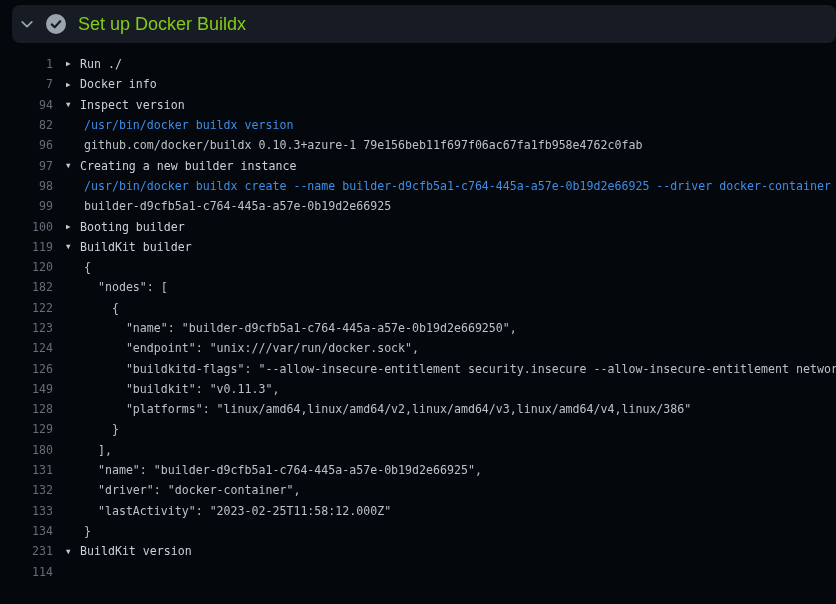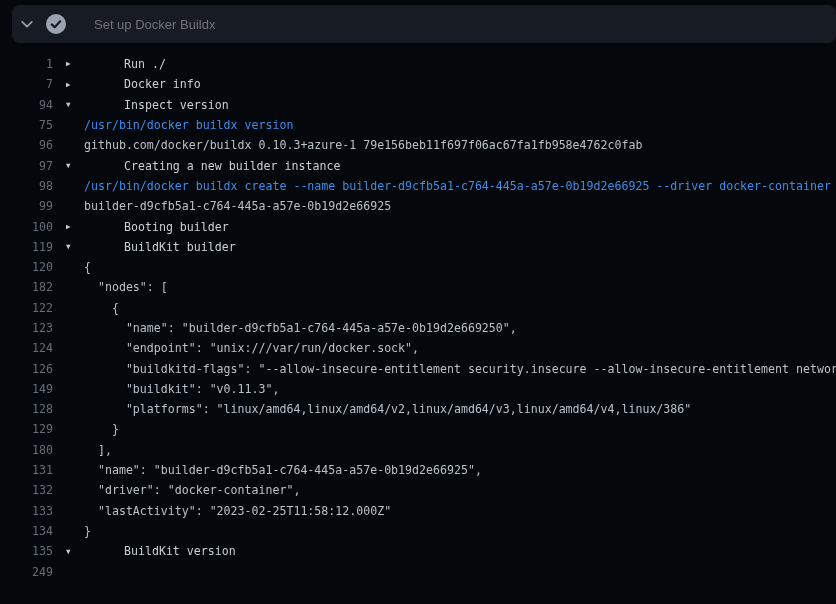--- a/index.html
+++ b/index.html
@@ -26,24 +26,24 @@
     color: #99a2ab;
     flex: none;
   }
   .status-circle {
     width: 20px; height: 20px;
     margin-left: 4px;
     flex: none;
   }
   .step-title {
     font-family: "Liberation Sans", "DejaVu Sans", sans-serif;
-    font-size: 13px;
+    font-size: 18px;
     font-weight: 500;
-    color: #737373;
-    margin-left: 28px;
+    color: #84cc16;
+    margin-left: 12px;
     white-space: nowrap;
   }
 
   
   .log-area {
     position: absolute;
     left: 0; right: 0; top: 54px; bottom: 0;
     overflow: hidden;
   }
   .row {
@@ -67,21 +67,21 @@
     align-items: center;
     white-space: pre;
   }
   .row .arrow {
     flex: none;
     width: 14px;
     font-size: 7.5px;
     color: #c2cad2;
     line-height: 1;
   }
-  .row.group-collapsed .txt, .row.group-expanded .txt { color: #c9d1d8; margin-left: 44px; }
+  .row.group-collapsed .txt, .row.group-expanded .txt { color: #c9d1d8; }
   .row.group-collapsed .content, .row.group-expanded .content { cursor: pointer; }
   .row.text .txt, .row.command .txt { padding-left: 18px; }
   .row.text .txt { color: #b9c2ca; }
   .row.command .txt { color: #3e8de8; }
 </style>
 </head>
 <body>
 
 <div class="step-header">
   <span class="chev">
@@ -93,36 +93,36 @@
     <circle cx="10" cy="10" r="10" fill="#9ba4ae"></circle>
     <path d="M5.8 10.4 L8.7 13.2 L14.2 7.2" stroke="#171c24" stroke-width="2.2" fill="none" stroke-linecap="round" stroke-linejoin="round"></path>
   </svg>
   <span class="step-title">Set up Docker Buildx</span>
 </div>
 
 <div class="log-area">
     <div class="row group-collapsed"><span class="num">1</span><span class="content"><span class="arrow">▶</span><span class="txt">Run ./</span></span></div>
     <div class="row group-collapsed"><span class="num">7</span><span class="content"><span class="arrow">▶</span><span class="txt">Docker info</span></span></div>
     <div class="row group-expanded"><span class="num">94</span><span class="content"><span class="arrow">▼</span><span class="txt">Inspect version</span></span></div>
-    <div class="row command"><span class="num">75</span><span class="content"><span class="txt">/usr/bin/docker buildx version</span></span></div>
+    <div class="row command"><span class="num">82</span><span class="content"><span class="txt">/usr/bin/docker buildx version</span></span></div>
     <div class="row text"><span class="num">96</span><span class="content"><span class="txt">github.com/docker/buildx 0.10.3+azure-1 79e156beb11f697f06ac67fa1fb958e4762c0fab</span></span></div>
     <div class="row group-expanded"><span class="num">97</span><span class="content"><span class="arrow">▼</span><span class="txt">Creating a new builder instance</span></span></div>
     <div class="row command"><span class="num">98</span><span class="content"><span class="txt">/usr/bin/docker buildx create --name builder-d9cfb5a1-c764-445a-a57e-0b19d2e66925 --driver docker-container</span></span></div>
     <div class="row text"><span class="num">99</span><span class="content"><span class="txt">builder-d9cfb5a1-c764-445a-a57e-0b19d2e66925</span></span></div>
     <div class="row group-collapsed"><span class="num">100</span><span class="content"><span class="arrow">▶</span><span class="txt">Booting builder</span></span></div>
     <div class="row group-expanded"><span class="num">119</span><span class="content"><span class="arrow">▼</span><span class="txt">BuildKit builder</span></span></div>
     <div class="row text"><span class="num">120</span><span class="content"><span class="txt">{</span></span></div>
     <div class="row text"><span class="num">182</span><span class="content"><span class="txt">  "nodes": [</span></span></div>
     <div class="row text"><span class="num">122</span><span class="content"><span class="txt">    {</span></span></div>
     <div class="row text"><span class="num">123</span><span class="content"><span class="txt">      "name": "builder-d9cfb5a1-c764-445a-a57e-0b19d2e669250",</span></span></div>
     <div class="row text"><span class="num">124</span><span class="content"><span class="txt">      "endpoint": "unix:///var/run/docker.sock",</span></span></div>
     <div class="row text"><span class="num">126</span><span class="content"><span class="txt">      "buildkitd-flags": "--allow-insecure-entitlement security.insecure --allow-insecure-entitlement network.host",</span></span></div>
     <div class="row text"><span class="num">149</span><span class="content"><span class="txt">      "buildkit": "v0.11.3",</span></span></div>
     <div class="row text"><span class="num">128</span><span class="content"><span class="txt">      "platforms": "linux/amd64,linux/amd64/v2,linux/amd64/v3,linux/amd64/v4,linux/386"</span></span></div>
     <div class="row text"><span class="num">129</span><span class="content"><span class="txt">    }</span></span></div>
     <div class="row text"><span class="num">180</span><span class="content"><span class="txt">  ],</span></span></div>
     <div class="row text"><span class="num">131</span><span class="content"><span class="txt">  "name": "builder-d9cfb5a1-c764-445a-a57e-0b19d2e66925",</span></span></div>
     <div class="row text"><span class="num">132</span><span class="content"><span class="txt">  "driver": "docker-container",</span></span></div>
     <div class="row text"><span class="num">133</span><span class="content"><span class="txt">  "lastActivity": "2023-02-25T11:58:12.000Z"</span></span></div>
     <div class="row text"><span class="num">134</span><span class="content"><span class="txt">}</span></span></div>
-    <div class="row group-expanded"><span class="num">135</span><span class="content"><span class="arrow">▼</span><span class="txt">BuildKit version</span></span></div>
-    <div class="row text"><span class="num">249</span></div>
+    <div class="row group-expanded"><span class="num">231</span><span class="content"><span class="arrow">▼</span><span class="txt">BuildKit version</span></span></div>
+    <div class="row text"><span class="num">114</span></div>
   </div>
 
 </body></html>

